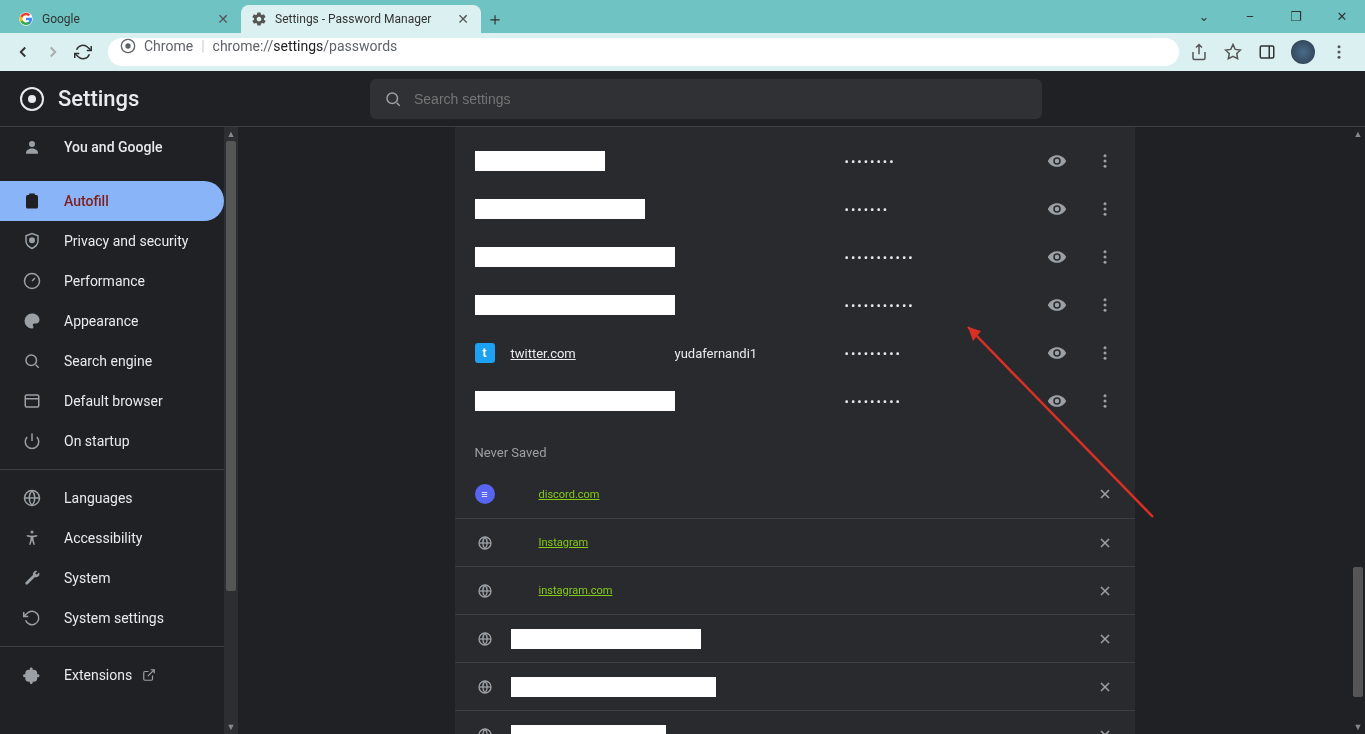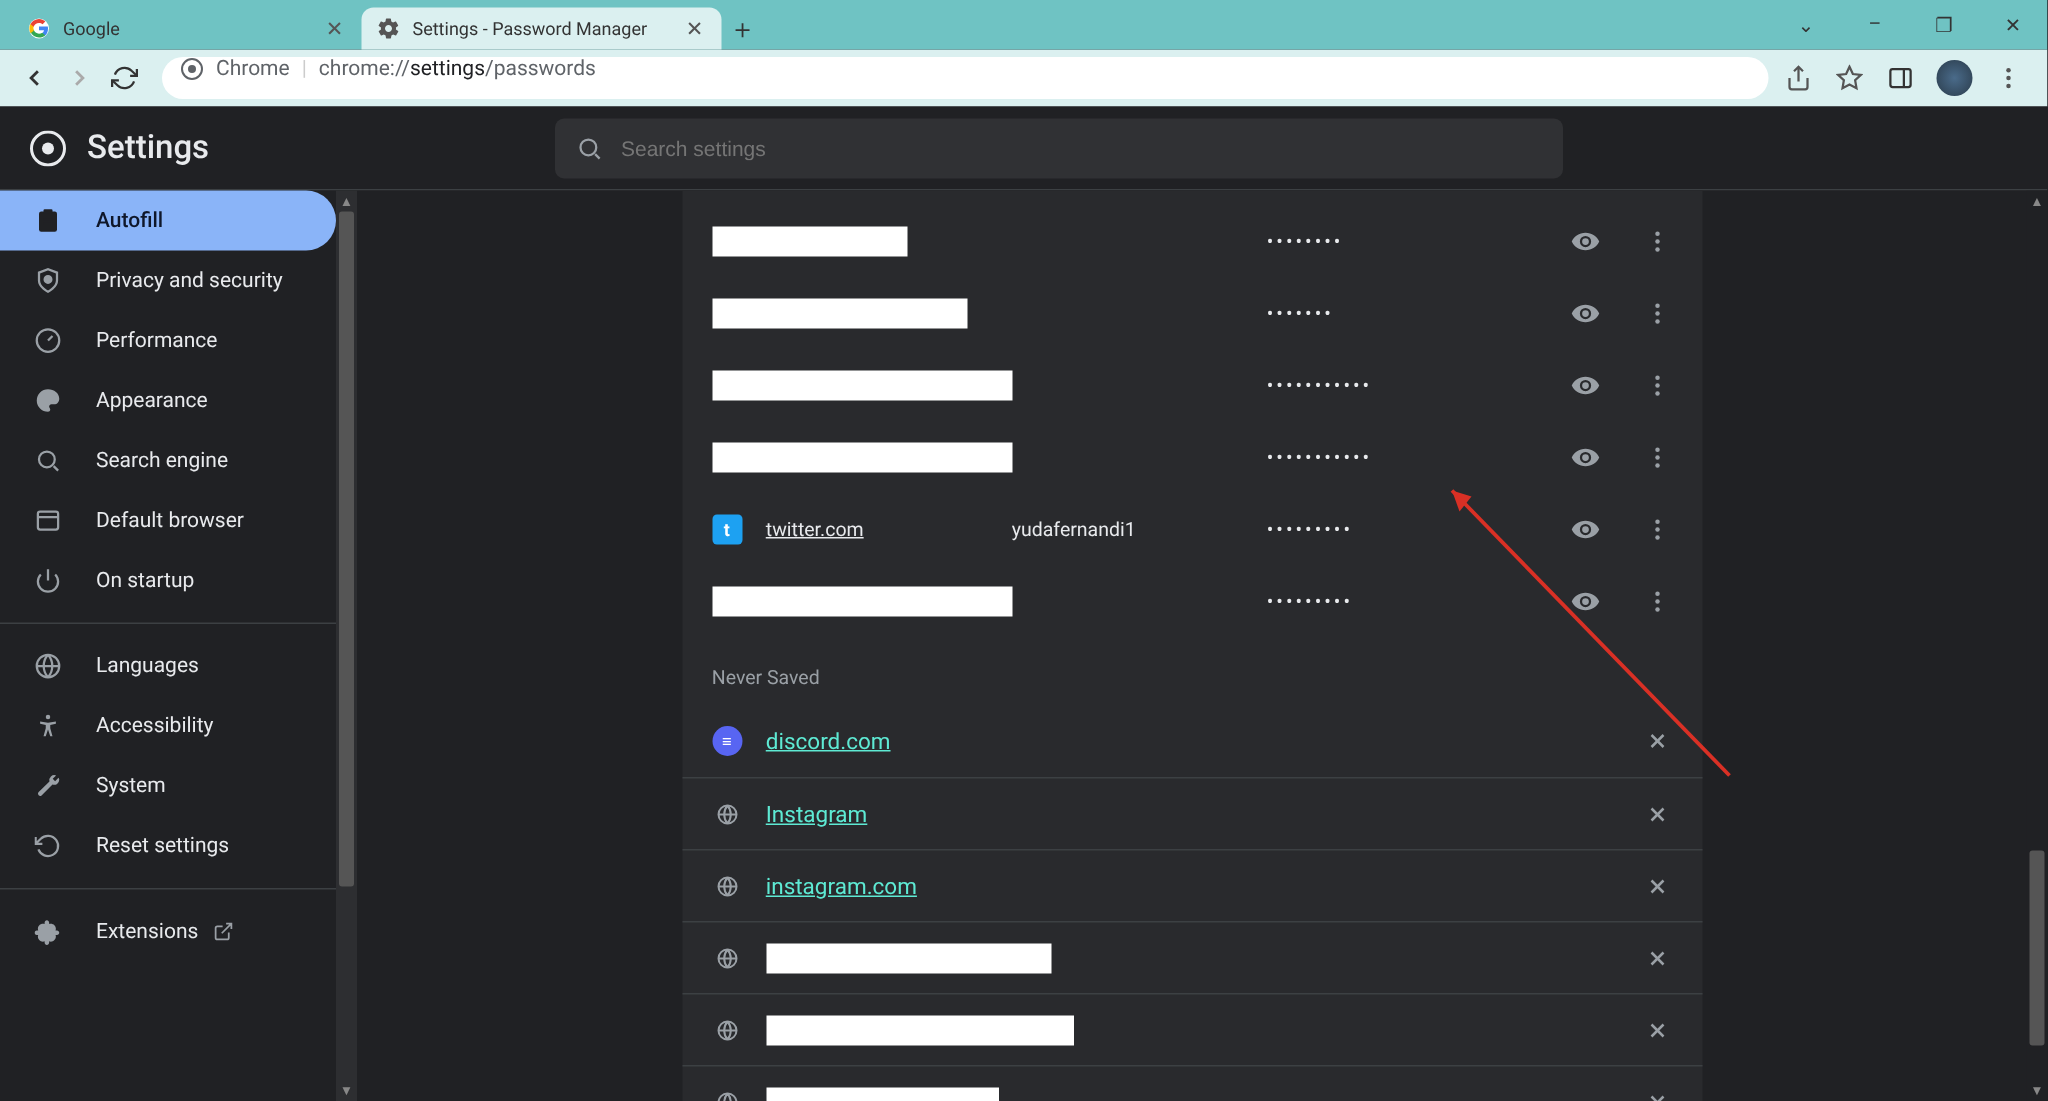--- a/index.html
+++ b/index.html
@@ -37,21 +37,21 @@
 
 
 .layout { display: flex; height: calc(100% - 127px); }
 .sidebar { width: 238px; background: #202124; position: relative; }
 .sidebar-scroll { position: absolute; right: 0; top: 0; width: 14px; height: 100%; background: #2d2e31; }
 .sb-thumb { position: absolute; left: 2px; width: 10px; background: #555; border-radius: 2px; }
 .sb-arrow { position: absolute; left: 0; width: 14px; height: 14px; display: flex; align-items: center; justify-content: center; color: #888; font-size: 9px; }
 .sidebar-inner { width: 224px; }
 .sb-item { height: 40px; display: flex; align-items: center; padding: 0 22px; color: #e8eaed; font-size: 14px; cursor: pointer; }
 .sb-item .sb-icon { width: 20px; margin-right: 22px; color: #9aa0a6; display: flex; align-items: center; justify-content: center; }
-.sb-item.active { background: #8ab4f8; border-radius: 0 22px 22px 0; color: #0f172a; font-weight: 500; }
+.sb-item.active { background: #8ab4f8; border-radius: 0 22px 22px 0; color: #7f1d1d; font-weight: 500; margin-top: 14px; }
 .sb-item.active .sb-icon { color: #202124; }
 .sb-item.bold { font-weight: 500; }
 .sb-sep { height: 1px; background: #3c4043; margin: 8px 0; }
 .sb-ext-icon { margin-left: 10px; color: #9aa0a6; }
 
 .content { flex: 1; background: #202124; position: relative; overflow: hidden; }
 .content-scroll { position: absolute; right: 0; top: 0; width: 14px; height: 100%; background: #202124; }
 .c-thumb { position: absolute; left: 2px; width: 10px; background: #555; border-radius: 2px; }
 .c-arrow { position: absolute; left: 0; width: 14px; height: 14px; display: flex; align-items: center; justify-content: center; color: #888; font-size: 9px; }
 .content-inner { width: calc(100% - 14px); display: flex; justify-content: center; }
@@ -65,21 +65,21 @@
 .pw-dots { width: 180px; color: #e8eaed; font-size: 13px; letter-spacing: 2px; }
 .pw-actions { flex: 1; display: flex; justify-content: flex-end; align-items: center; gap: 28px; }
 .eye-btn, .more-btn, .x-btn { width: 20px; height: 20px; display: flex; align-items: center; justify-content: center; color: #9aa0a6; cursor: pointer; }
 .redact { background: #fff; height: 20px; }
 
 .section-title { color: #9aa0a6; font-size: 13px; padding: 20px 20px 10px; }
 .ns-row { height: 48px; display: flex; align-items: center; padding: 0 20px; border-top: 1px solid #3c4043; }
 .ns-row:first-of-type { border-top: none; }
 .ns-site { flex: 1; display: flex; align-items: center; }
 .ns-site .fav { width: 20px; height: 20px; margin-right: 16px; border-radius: 50%; display: flex; align-items: center; justify-content: center; font-size: 11px; }
-.ns-site .site-link { color: #5eead4; font-size: 15px; text-decoration: underline; }
+.ns-site .site-link { color: #84cc16; font-size: 11px; text-decoration: underline; margin-left: 28px; }
 
 .arrow-annotation { position: absolute; pointer-events: none; }
 
 svg { display: block; }
 </style>
 </head>
 <body>
 
 <div class="titlebar">
   <div class="titlebar-tabs">
@@ -184,20 +184,29 @@
         <circle cx="11" cy="11" r="7"></circle>
         <line x1="21" y1="21" x2="17" y2="17"></line>
       </svg>
     <input type="text" placeholder="Search settings" style="">
   </div>
 </div>
 
 <div class="layout">
   <div class="sidebar">
     <div class="sidebar-inner" id="sidebar-inner">
+        <div class="sb-item bold">
+          <span class="sb-icon">
+            <svg width="18" height="18" viewBox="0 0 24 24" fill="currentColor">
+              <circle cx="12" cy="8" r="4"></circle>
+              <path d="M4 20c0-4 4-6 8-6s8 2 8 6v1H4z"></path>
+            </svg>
+          </span>
+          <span>You and Google</span>
+        </div>
         <div class="sb-item active">
           <span class="sb-icon">
             <svg width="18" height="18" viewBox="0 0 24 24" fill="currentColor">
               <path d="M16 4h2a2 2 0 012 2v14a2 2 0 01-2 2H6a2 2 0 01-2-2V6a2 2 0 012-2h2"></path>
               <rect x="8" y="2" width="8" height="4" rx="1"></rect>
               <line x1="8" y1="11" x2="16" y2="11" stroke="#202124" stroke-width="2"></line>
               <line x1="8" y1="15" x2="16" y2="15" stroke="#202124" stroke-width="2"></line>
             </svg>
           </span>
           <span>Autofill</span>
@@ -281,21 +290,21 @@
             </svg>
           </span>
           <span>System</span>
         </div>
         <div class="sb-item">
           <span class="sb-icon">
             <svg width="18" height="18" viewBox="0 0 24 24" fill="none" stroke="currentColor" stroke-width="2">
               <path d="M1 4v6h6M3.5 15a9 9 0 102.1-9.4L1 10"></path>
             </svg>
           </span>
-          <span>Reset settings</span>
+          <span>System settings</span>
         </div>
         <div class="sb-sep"></div>
         <div class="sb-item">
           <span class="sb-icon">
             <svg width="18" height="18" viewBox="0 0 24 24" fill="currentColor">
               <path d="M20 11h-1.3c.2-.5.3-1 .3-1.5C19 7 17 5 14.5 5c-.5 0-1 .1-1.5.3V4c0-1.1-.9-2-2-2s-2 .9-2 2v1.3C8.5 5.1 8 5 7.5 5 5 5 3 7 3 9.5c0 .5.1 1 .3 1.5H2c-1.1 0-2 .9-2 2s.9 2 2 2h1.3c-.2.5-.3 1-.3 1.5C3 19 5 21 7.5 21c.5 0 1-.1 1.5-.3V22c0 1.1.9 2 2 2s2-.9 2-2v-1.3c.5.2 1 .3 1.5.3 2.5 0 4.5-2 4.5-4.5 0-.5-.1-1-.3-1.5H20c1.1 0 2-.9 2-2s-.9-2-2-2z"></path>
             </svg>
           </span>
           <span>Extensions</span>
           <span class="sb-ext-icon">

